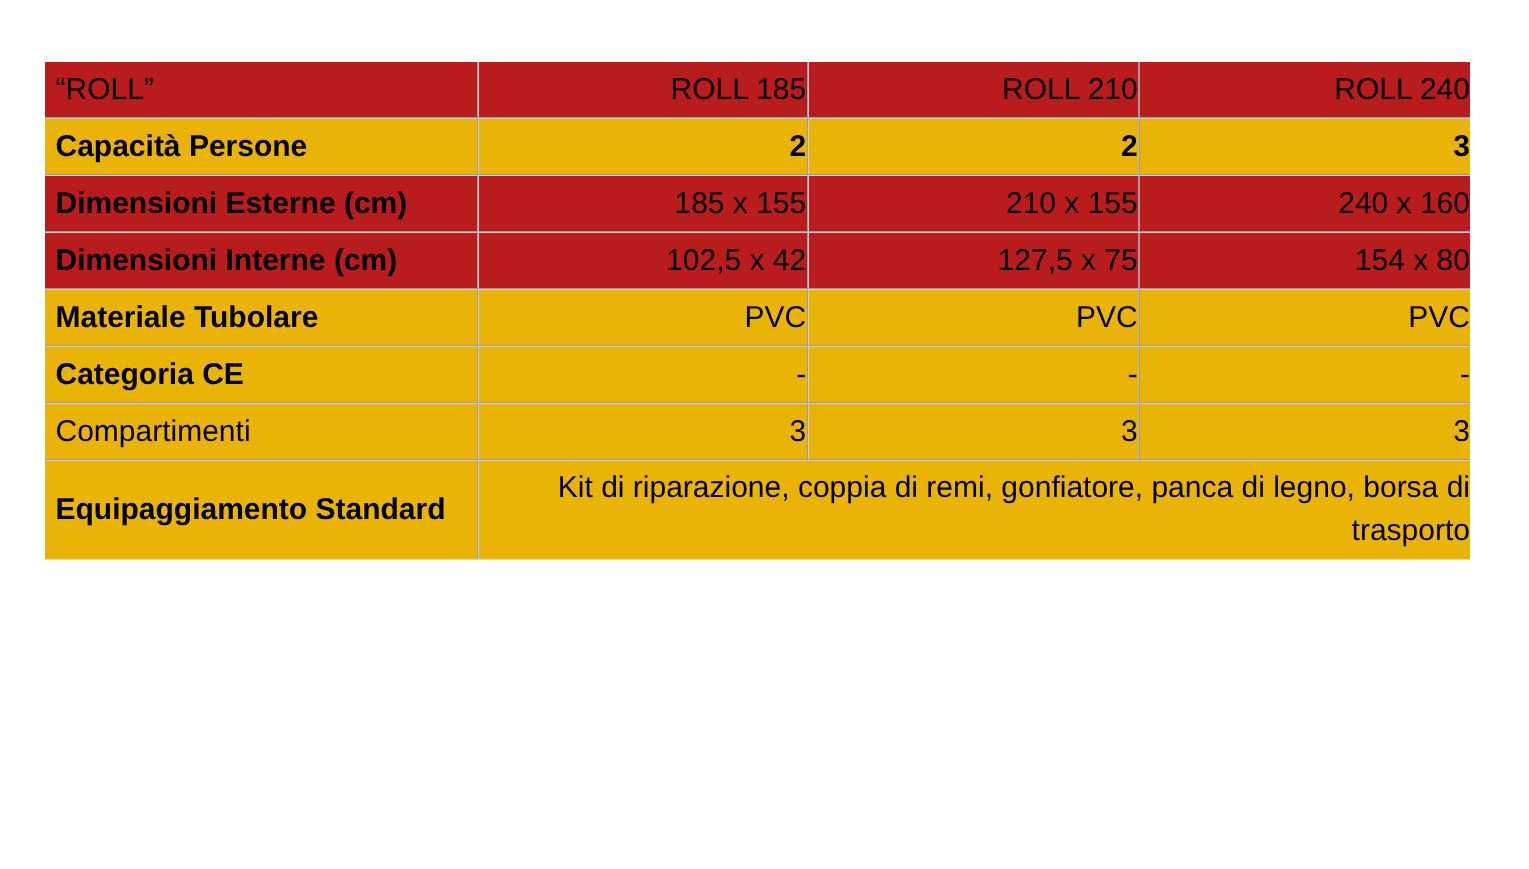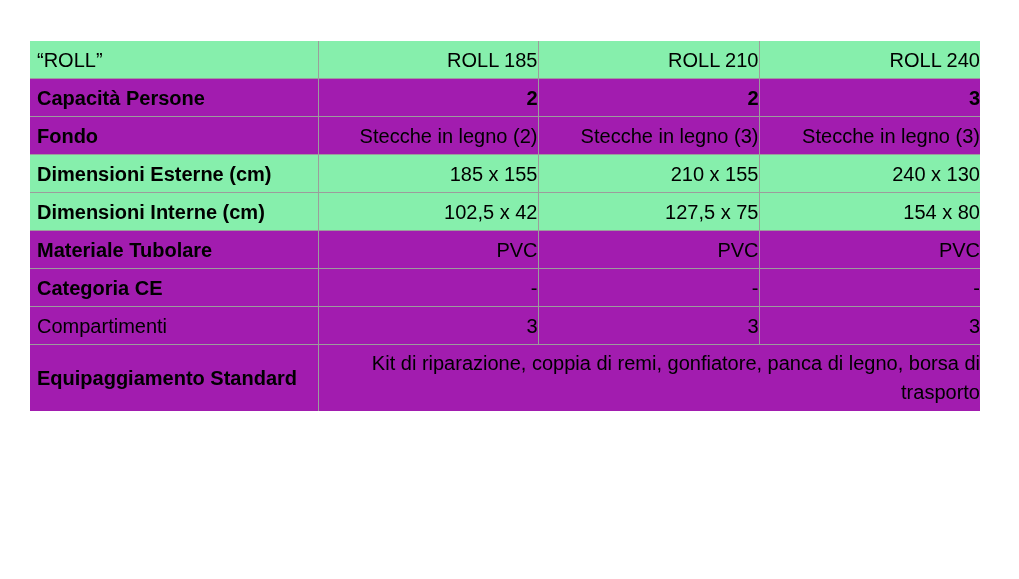--- a/index.html
+++ b/index.html
@@ -26,36 +26,36 @@
   .col-v2 { width: 221px; }
   .col-v3 { width: 221px; }
 
   td {
     height: 37px;
     font-size: 20px;
     line-height: 1.1;
     vertical-align: middle;
     border-top: 1px solid #9c9c9c;
     border-left: 1px solid #9c9c9c;
-    background: #a21caf;
+    background: #eab308;
     overflow: hidden;
     white-space: nowrap;
   }
   tr:first-child td { border-top: none; }
   td:first-child { border-left: none; }
 
   td.lbl {
     text-align: left;
     padding: 0 4px 0 7px;
   }
   td.val {
     text-align: right;
     padding: 0;
   }
-  tr.shade td { background: #86efac; }
+  tr.shade td { background: #b91c1c; }
   tr.bold-all td { font-weight: bold; }
   tr.bold-label td.lbl { font-weight: bold; }
 
   tr.equip-row td { height: 66px; }
   tr.equip-row td.val { white-space: normal; }
   .equip-text {
     display: inline-block;
     max-width: 632px;
     line-height: 1.45;
     vertical-align: middle;
@@ -82,32 +82,26 @@
 
   <tr class="bold-all">
     <td class="lbl">Capacità Persone</td>
     <td class="val">2</td>
     <td class="val">2</td>
     <td class="val">3</td>
   </tr>
 
 
 
-  <tr class="bold-label">
-    <td class="lbl">Fondo</td>
-    <td class="val">Stecche in legno (2)</td>
-    <td class="val">Stecche in legno (3)</td>
-    <td class="val">Stecche in legno (3)</td>
-  </tr>
 
   <tr class="shade bold-label">
     <td class="lbl">Dimensioni Esterne (cm)</td>
     <td class="val">185 x 155</td>
     <td class="val">210 x 155</td>
-    <td class="val">240 x 130</td>
+    <td class="val">240 x 160</td>
   </tr>
 
   <tr class="shade bold-label">
     <td class="lbl">Dimensioni Interne (cm)</td>
     <td class="val">102,5 x 42</td>
     <td class="val">127,5 x 75</td>
     <td class="val">154 x 80</td>
   </tr>
 
 

